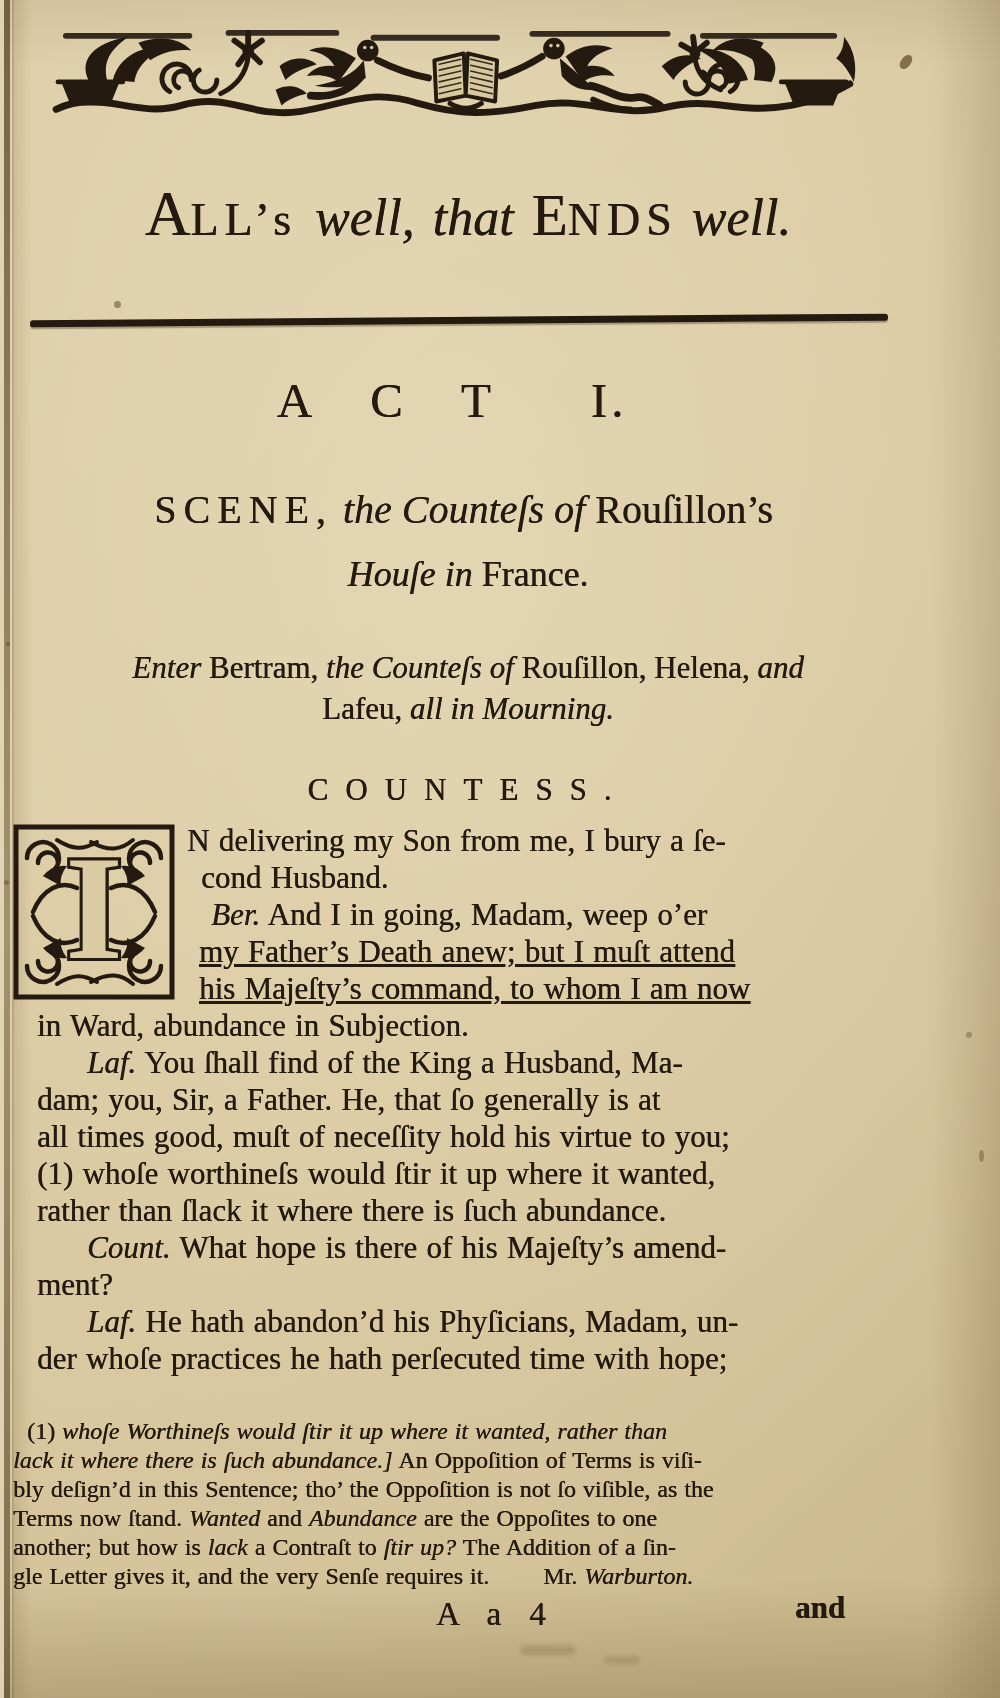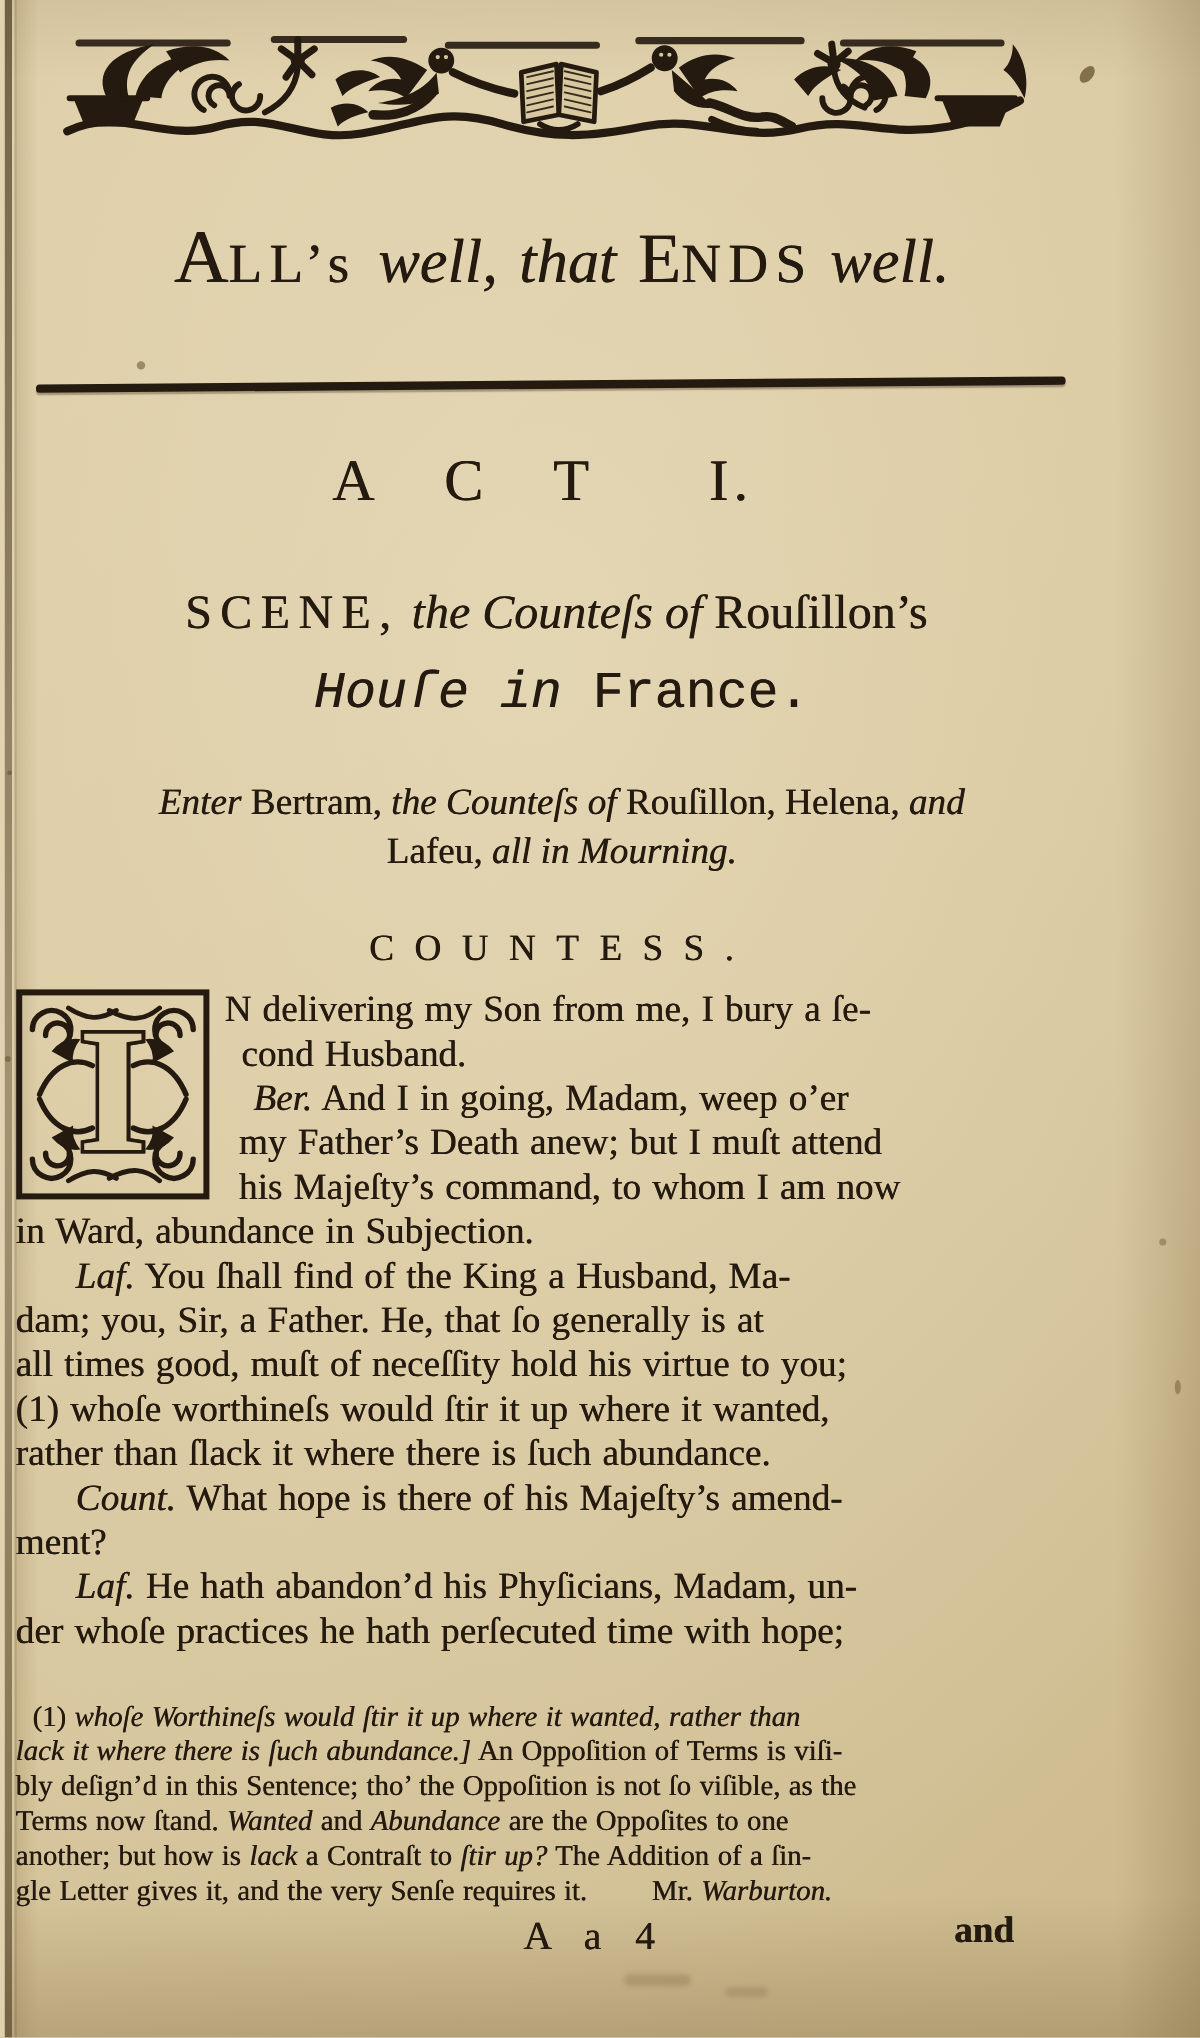--- a/index.html
+++ b/index.html
@@ -41,36 +41,36 @@
   .rule { position:absolute; left:30px; top:317px; width:858px; height:7px;
           background:#241a10; border-radius:3px; transform:rotate(-0.45deg);
           box-shadow:0 2px 1px rgba(54,40,22,.35); }
 
   .act { top:372px; left:-16px; font-size:49px; }
   .act .w1 { letter-spacing:58px; }
   .act .w2 { margin-left:42px; letter-spacing:4px; }
 
   .scene1 { top:486px; left:-14px; font-size:40px; }
   .scene1 .sc { letter-spacing:7px;margin-left:19px; }
-  .scene2 { top:553px; font-size:43px;font-family:Liberation Mono, monospace; }
+  .scene2 { top:553px; font-size:36px; }
   .it { font-style:italic;margin-top:36px; }
 
   .sd1 { top:650px; font-size:31px; }
   .sd2 { top:691px; font-size:31px; }
 
   .countess { top:772px; font-size:31px; letter-spacing:17px; }
 
   
   .dialogue { position:absolute; left:13px; top:822px; width:884px;
               font-size:31px; line-height:37px; word-spacing:1.5px; }
-  .dialogue .ln { height:37px; white-space:nowrap; }
+  .dialogue .ln { height:37px; white-space:nowrap;padding-left:24px; }
   .initial { float:left; width:162px; height:176px; margin:2px 12px 6px 0; }
   .inA { text-indent:14px; }   
   .inB { text-indent:24px; }   
-  .inC { text-indent:12px; }
+  .inC { text-indent:12px;text-decoration:underline; }
   .inD { text-indent:50px; }   
 
   
   .fn { position:absolute; left:13px; top:1417px; width:888px;
         font-size:24px; line-height:29px; word-spacing:1px; }
   .fn .ln { height:29px; white-space:nowrap; }
   .fn .ind { text-indent:14px; }
   .gap { margin-left:54px; }
 
   

